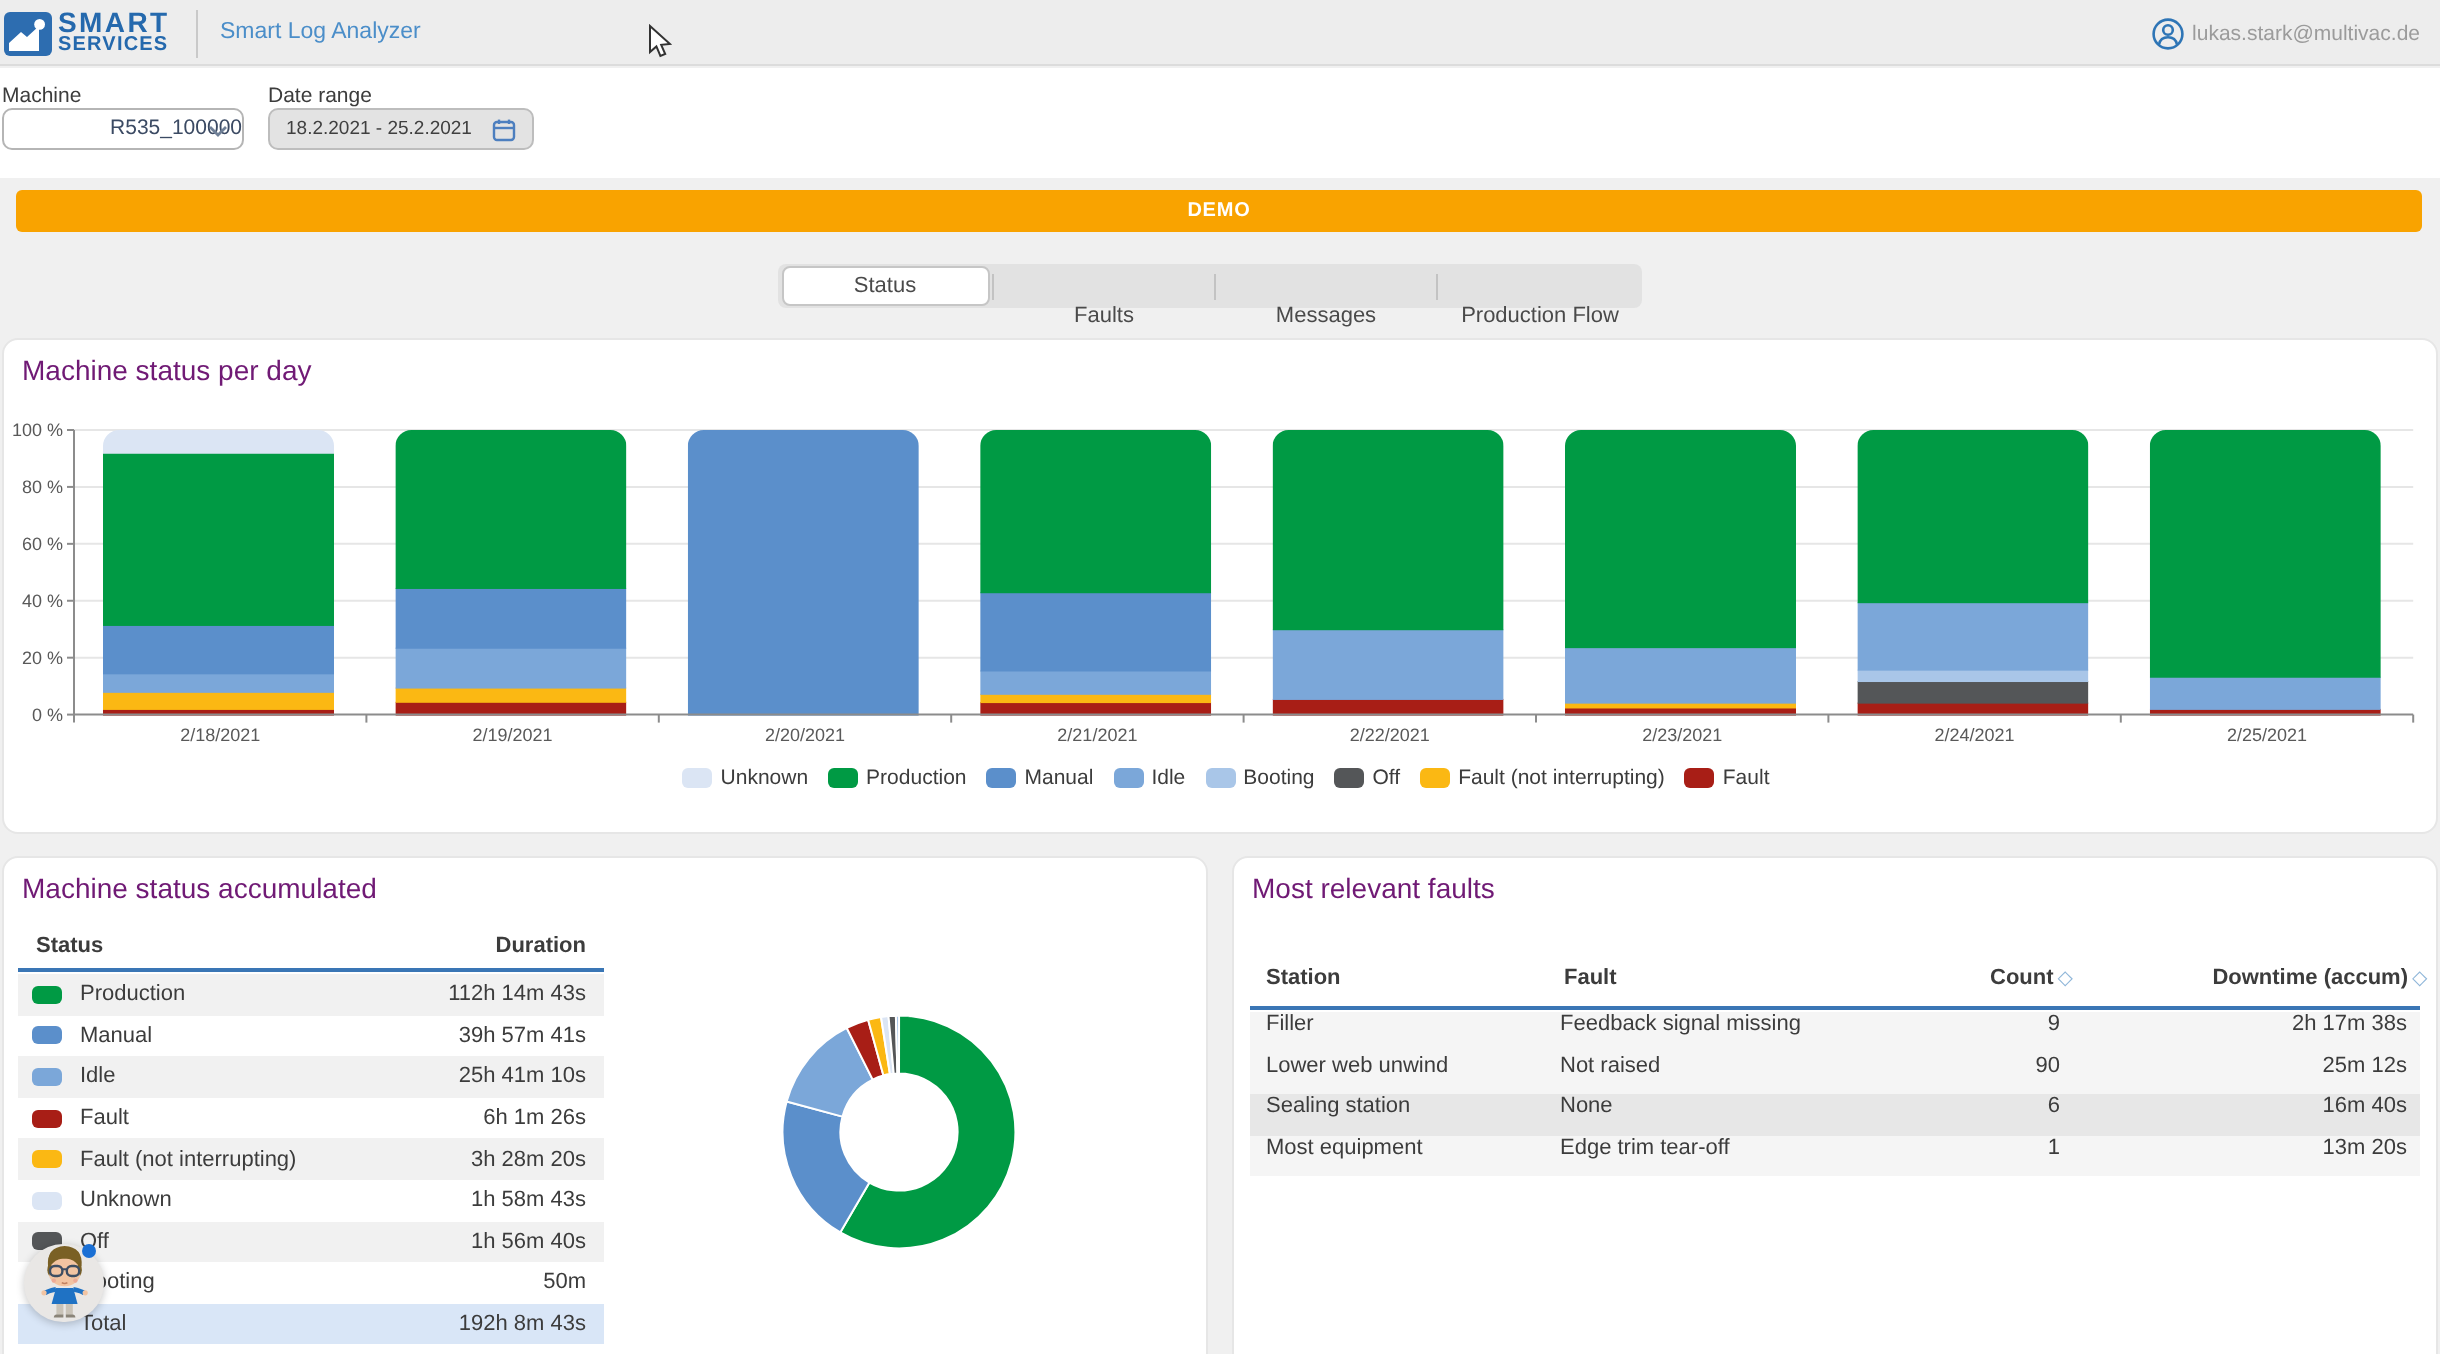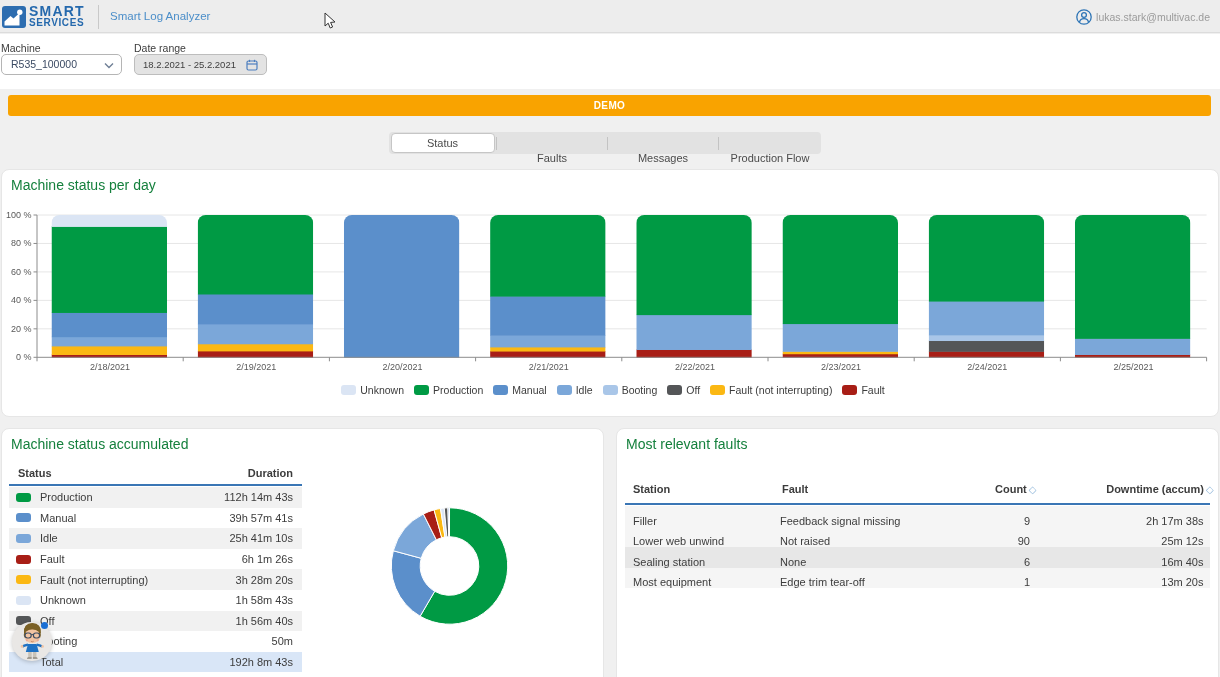--- a/index.html
+++ b/index.html
@@ -14,61 +14,61 @@
   font-size:10px; letter-spacing:0.6px; }
 #hdr-divider { position:absolute; left:98px; top:5px; width:1px; height:24px; background:#c9c9c9; }
 #hdr-title { position:absolute; left:110px; top:10px; font-size:11.5px; color:#4b8ec9; }
 #hdr-user { position:absolute; right:10px; top:9px; font-size:10.5px; color:#9b9b9b;
   display:flex; align-items:center; gap:4px; }
 
 #band { position:absolute; left:0; top:34px; width:1220px; height:55px; background:#fff; }
 .flabel { position:absolute; top:8px; font-size:10.5px; color:#3c3c3c; }
 #msel { position:absolute; left:1px; top:54px; width:121px; height:21px; background:#fff;
   border:1px solid #b5b5b5; border-radius:5px; font-size:10.5px; color:#3b4a63;
-  line-height:19px; padding-left:9px; white-space:nowrap; }
+  line-height:19px; padding-left:9px; white-space:nowrap;text-align:right; }
 #dsel { position:absolute; left:134px; top:54px; width:133px; height:21px; background:#e3e3e3;
   border:1px solid #bdbdbd; border-radius:5px; font-size:9.5px; color:#3f3f3f;
   line-height:19px; padding-left:8px; white-space:nowrap; }
 
 #demo { position:absolute; left:8px; top:95px; width:1203px; height:21px; background:#f9a300;
   border-radius:3px; color:#fff; font-size:10px; font-weight:bold; text-align:center;
   line-height:21px; letter-spacing:0.4px; }
 
 #tabs { position:absolute; left:389px; top:132px; height:22px; background:#e2e2e2;
   border-radius:4px; display:flex; align-items:center; }
 .tab { width:110px; text-align:center; font-size:11px; color:#4a4a4a; line-height:22px;
   position:relative;margin-top:30px; }
 .tab.sel { background:#fff; border:1px solid #c6c6c6; border-radius:4px; width:104px; height:20px; line-height:19px; margin:0 1.5px; }
 .tsep { width:1px; height:13px; background:#c3c3c3; }
 
 .card { position:absolute; background:#fff; border:1px solid #e6e6e6; border-radius:8px; }
 #card1 { left:1px; top:169px; width:1218px; height:248px; }
 #card2 { left:1px; top:428px; width:603px; height:260px; }
 #card3 { left:616px; top:428px; width:603px; height:260px; }
-.ctitle { position:absolute; left:9px; top:7px; font-size:14px; color:#15803d; }
+.ctitle { position:absolute; left:9px; top:7px; font-size:14px; color:#701a75; }
 
 #legend { position:absolute; left:2px; top:210.5px; width:1218px; text-align:center; }
 .li { display:inline-flex; align-items:center; font-size:10.5px; color:#3c3c3c; margin:0 5px; }
 .sw { display:inline-block; width:15px; height:10px; border-radius:3px; margin-right:4px; }
 
 #ltable { position:absolute; left:7px; top:36px; width:293px; }
 #lhead { height:19px; line-height:17.5px; font-size:11px; font-weight:bold; color:#3c3c3c; position:relative; }
 #lhead .hl { position:absolute; left:9px; }
 #lhead .hr { position:absolute;padding-left:32px; }
 #ltable .hline { height:2px; background:#3a76b5; margin-bottom:1px; }
 .trow { height:20.6px; display:flex; align-items:center; font-size:11px; color:#3c3c3c; }
 .sw2 { width:15px; height:9px; border-radius:3px; margin-left:7px; flex:0 0 15px; }
 .tl { margin-left:9px; flex:1; }
 .tv { margin-right:9px; }
 
 #rtable { position:absolute; left:8px; top:52px; width:585px; }
 #rhead { height:22px; line-height:17.5px; font-size:11px; font-weight:bold; color:#3c3c3c; position:relative; }
 #rhead span { position:absolute; }
 #rtable .hline { height:2px; background:#3a76b5; margin-bottom:1px; }
-.rrow { height:20.5px; display:flex; align-items:flex-end; font-size:11px; color:#3c3c3c; }
+.rrow { height:20.5px; display:flex; align-items:flex-start; font-size:11px; color:#3c3c3c; }
 .c1 { width:155px; padding-left:8px; box-sizing:border-box; }
 .c2 { width:163px; }
 .c3 { width:87px; text-align:right; }
 .c4 { flex:1; text-align:right; padding-right:6.5px; }
 .sort { color:#8fb6d9; font-weight:normal; font-size:10px; margin-left:2px; }
 
 #avatar { position:absolute; left:12.4px; top:621.5px; width:39.5px; height:39.5px; border-radius:50%;
   background:#e9e7e5; box-shadow:0 1px 4px rgba(0,0,0,0.22); overflow:hidden; }
 #avdot { position:absolute; left:41.2px; top:621.8px; width:7px; height:7px; border-radius:50%;
   background:#1a6fd4; }

